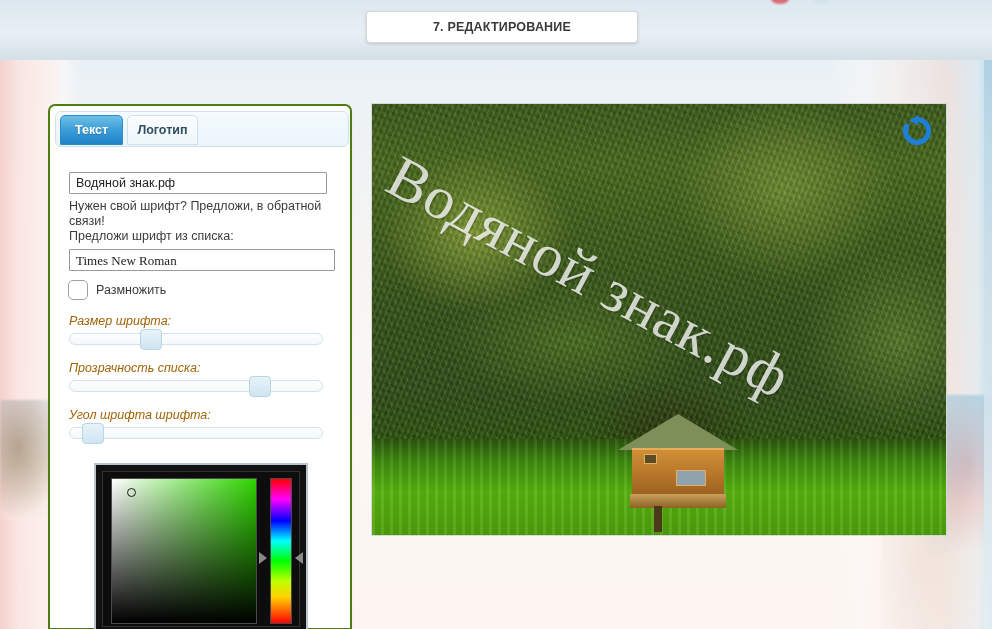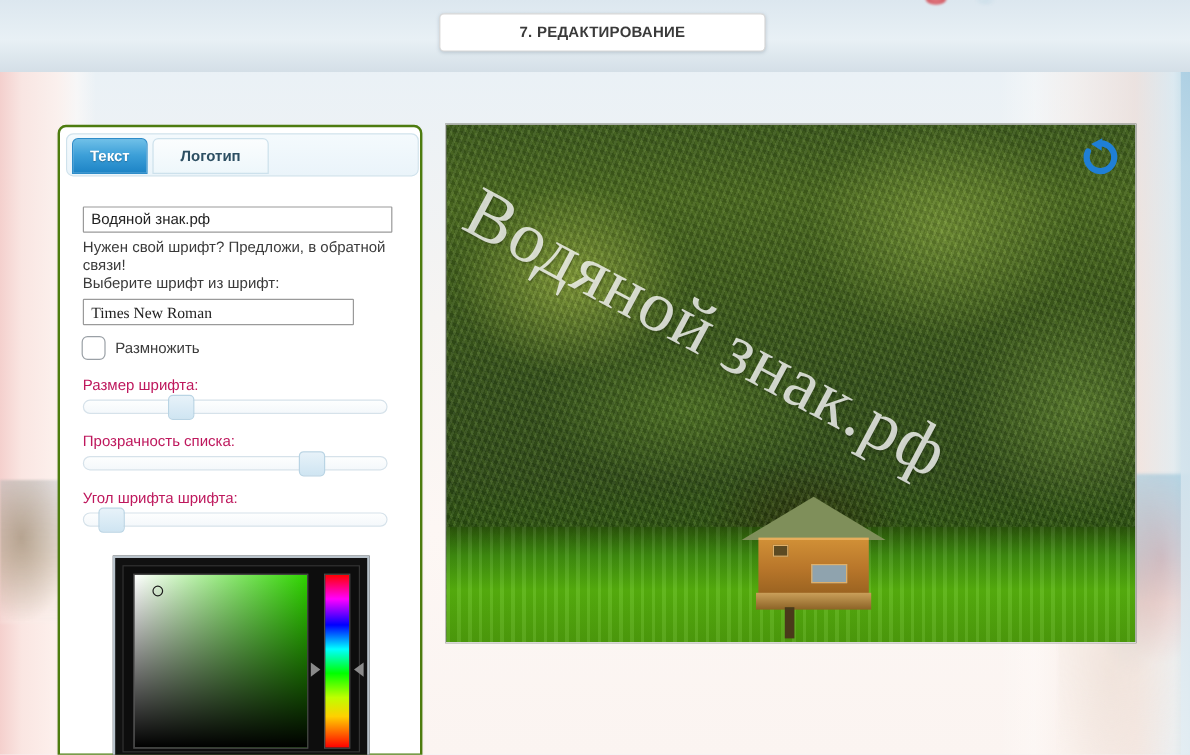--- a/index.html
+++ b/index.html
@@ -154,21 +154,21 @@
     box-sizing: border-box;
   }
   #tab-text {
     left: 4px; width: 63px;
     background: linear-gradient(180deg, #6fc0e8 0%, #3c9fd8 48%, #1d84c6 100%);
     border: 1px solid #2e8dc9;
     color: #ffffff;
     text-shadow: 0 1px 1px rgba(0,0,0,0.25);
   }
   #tab-logo {
-    left: 71px; width: 97px;
+    left: 71px; width: 71px;
     background: linear-gradient(180deg, #fbfdfe 0%, #eef7fb 100%);
     border: 1px solid #cde1ec;
     color: #2d4f63;
   }
 
   #panel-body {
     position: absolute;
     left: 0; top: 46px; right: 0; bottom: 0;
   }
 
@@ -199,21 +199,21 @@
     color: #3b3b3b;
   }
   #select-hint {
     left: 19px; top: 77px;
     width: 262px;
     color: #3b3b3b;
   }
   #font-select {
     position: absolute;
     left: 19px; top: 97px;
-    width: 226px; height: 22px;
+    width: 266px; height: 22px;
     border: 1px solid #9a9a9a;
     background: #ffffff;
     border-radius: 1px;
     font-family: "Liberation Serif", serif;
     font-size: 13px;
     color: #222;
     padding: 0 6px;
     box-sizing: border-box;
     -webkit-appearance: none;
     appearance: none;
@@ -233,21 +233,21 @@
     border: 1.5px solid #9aa0a6;
     border-radius: 5px;
     background: #ffffff;
     box-sizing: border-box;
   }
   #multiply-label {
     font-size: 12.5px;
     color: #3b3b3b;
   }
 
-  .slider-label { left: 19px; color: #be185d; }
+  .slider-label { left: 19px; color: #a16207; font-style: italic; }
   #label-size    { top: 162px; }
   #label-opacity { top: 209px; }
   #label-angle   { top: 256px; }
 
   .slider {
     position: absolute;
     left: 19px;
     width: 254px; height: 12px;
     background: linear-gradient(180deg, #fdfefe 0%, #f4f8fb 100%);
     border: 1px solid #d6e2ea;
@@ -467,21 +467,21 @@
       <span>Логотип</span>
     </div>
   </div>
 
   <div id="panel-body">
 
     <input id="text-input" type="text" value="Водяной знак.рф" style="">
 
     <div class="field-label" id="hint-text">Нужен свой шрифт? Предложи, в обратной связи!</div>
 
-    <div class="field-label" id="select-hint">Выберите шрифт из шрифт:</div>
+    <div class="field-label" id="select-hint">Предложи шрифт из списка:</div>
 
     <select id="font-select">
       <option>Times New Roman</option>
     </select>
 
     <div id="checkbox-row">
       <div id="multiply-checkbox"></div>
       <span id="multiply-label">Размножить</span>
     </div>
 

